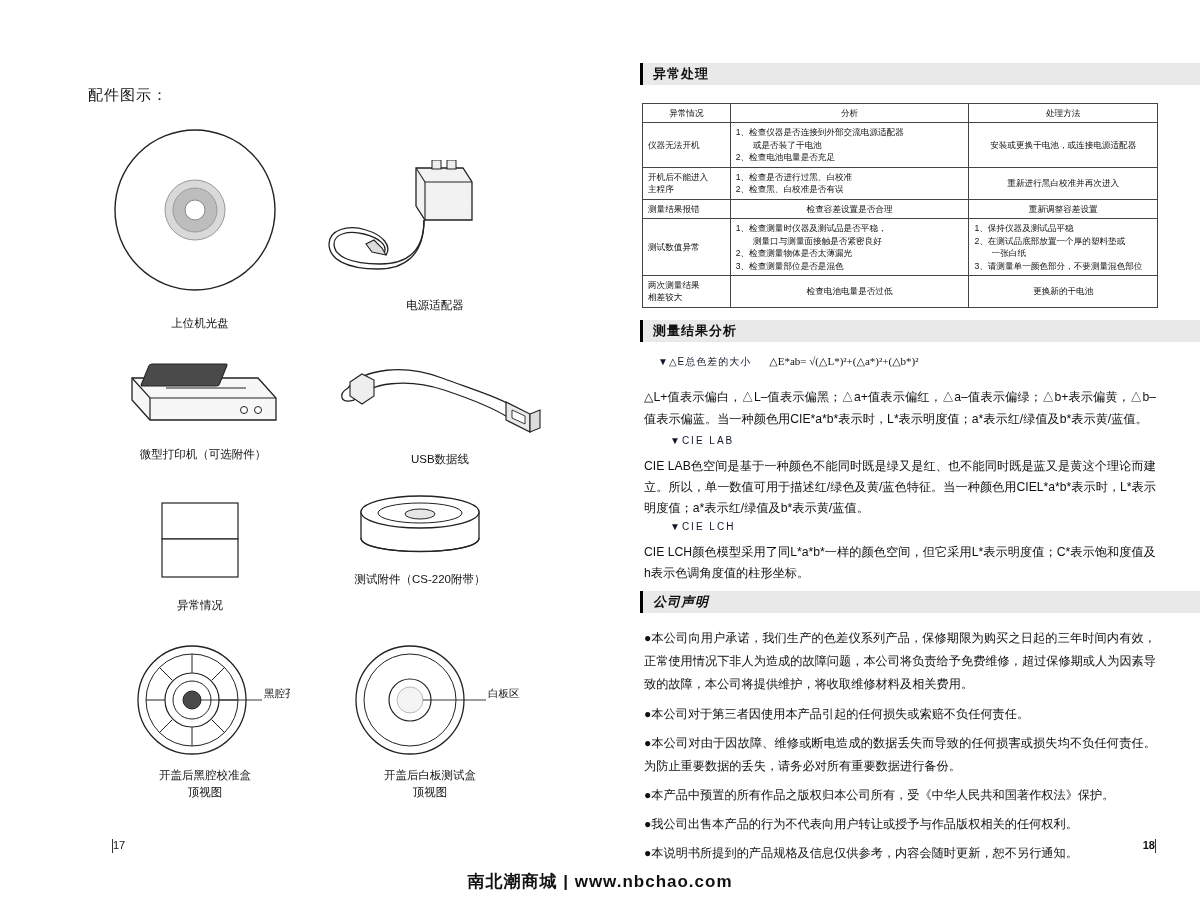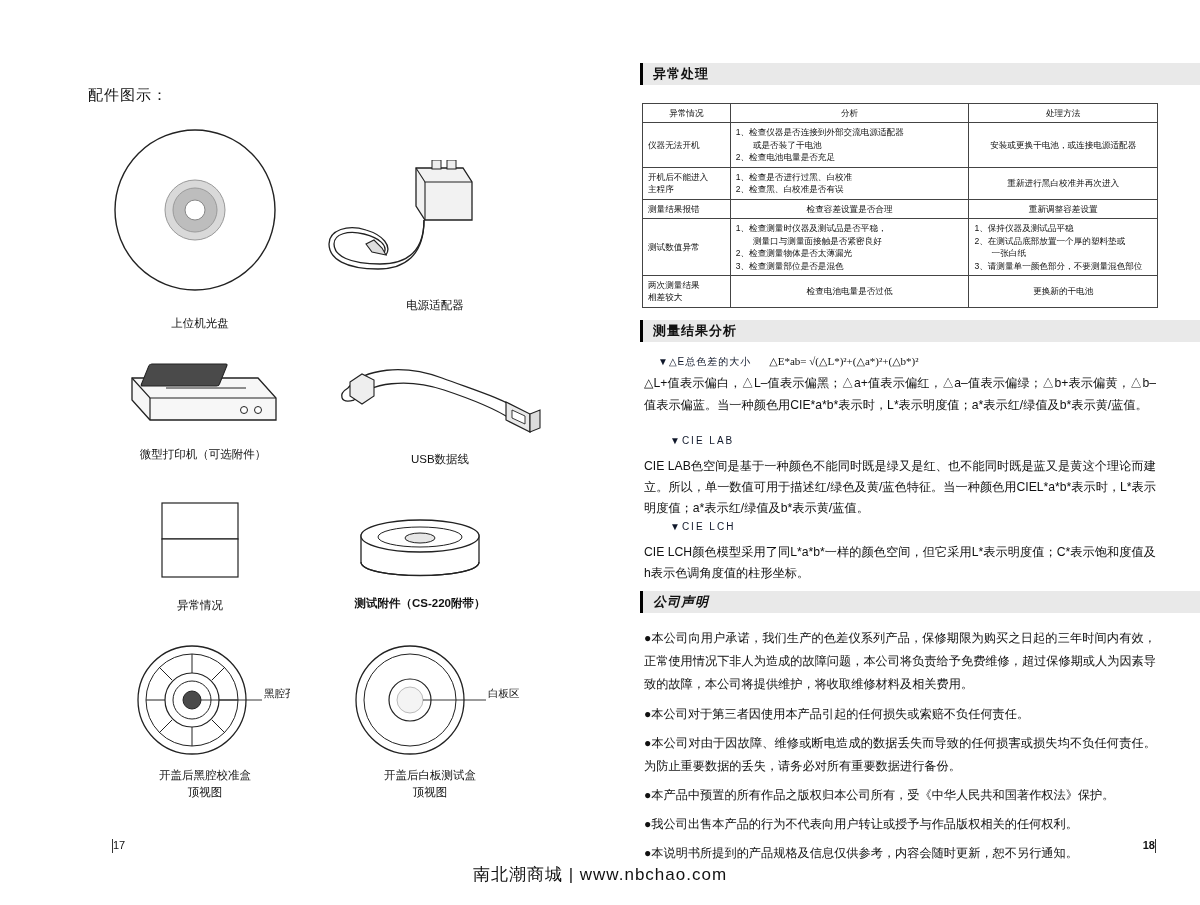--- a/index.html
+++ b/index.html
@@ -146,25 +146,26 @@
   .pn-right {
     right: 44px;
     border-right: 1px solid #333;
     height: 14px;
     font-weight: bold;
   }
   .footer {
     position: absolute;
     left: 0;
     right: 0;
-    bottom: 19px;
+    bottom: 12px;
     text-align: center;
     font-size: 17px;
     color: #111;
     letter-spacing: 1px;
+    font-weight: bold;
   }
   svg { display: block; }
   .lbl {
     font-size: 10.5px;
     fill: #111;
     font-family: "Liberation Sans", sans-serif;
   }
 </style>
 </head>
 <body>
@@ -241,21 +242,21 @@
     <div class="fig" style="left:120px; top:495px; width:160px;">
       <div class="art">
         <svg width="100" height="92" viewBox="0 0 100 92" style="margin:0 auto;">
           <rect x="12" y="8" width="76" height="36" fill="#fff" stroke="#222" stroke-width="1.2"></rect>
           <rect x="12" y="44" width="76" height="38" fill="#fff" stroke="#222" stroke-width="1.2"></rect>
         </svg>
       </div>
       <div class="cap" style="margin-top:10px;">异常情况</div>
     </div>
 
-    <div class="fig" style="left:330px; top:506px; width:180px;font-weight:bold;">
+    <div class="fig" style="left:330px; top:482px; width:180px;">
       <div class="art">
         <svg width="150" height="85" viewBox="0 0 150 85" style="margin:0 auto;">
           <path d="M16 30 C 16 14, 134 14, 134 30 L134 56 C 134 74, 16 74, 16 56 Z" fill="#fff" stroke="#222" stroke-width="1.3"></path>
           <ellipse cx="75" cy="30" rx="59" ry="16" fill="#fff" stroke="#222" stroke-width="1.3"></ellipse>
           <ellipse cx="75" cy="31" rx="42" ry="10" fill="#fff" stroke="#222" stroke-width="1"></ellipse>
           <ellipse cx="75" cy="32" rx="15" ry="5" fill="#e6e6e6" stroke="#222" stroke-width="1"></ellipse>
           <path d="M16 56 C 16 74, 134 74, 134 56" fill="none" stroke="#222" stroke-width="1.2"></path>
         </svg>
       </div>
       <div class="cap" style="margin-top:4px;">测试附件（CS-220附带）</div>
@@ -366,21 +367,21 @@
 
     <div class="band" style="top:320px;">
       <span>测量结果分析</span>
     </div>
 
     <div class="sec-body" style="top:352px;">
       <div style="display:flex; align-items:baseline; gap:18px; padding-left:14px;">
         <span class="sub">▼△E总色差的大小</span>
         <span class="formula">△E*ab= √(△L*)²+(△a*)²+(△b*)²</span>
       </div>
-      <div style="margin-top:2px;">△L+值表示偏白，△L–值表示偏黑；△a+值表示偏红，△a–值表示偏绿；△b+表示偏黄，△b–值表示偏蓝。当一种颜色用CIE*a*b*表示时，L*表示明度值；a*表示红/绿值及b*表示黄/蓝值。</div>
+      <div style="margin-top:16px;">△L+值表示偏白，△L–值表示偏黑；△a+值表示偏红，△a–值表示偏绿；△b+表示偏黄，△b–值表示偏蓝。当一种颜色用CIE*a*b*表示时，L*表示明度值；a*表示红/绿值及b*表示黄/蓝值。</div>
     </div>
 
     <div class="sec-body" style="top:432px;">
       <div class="sub" style="padding-left:26px; letter-spacing:2px;">▼CIE LAB</div>
       <div style="margin-top:6px;">CIE LAB色空间是基于一种颜色不能同时既是绿又是红、也不能同时既是蓝又是黄这个理论而建立。所以，单一数值可用于描述红/绿色及黄/蓝色特征。当一种颜色用CIEL*a*b*表示时，L*表示明度值；a*表示红/绿值及b*表示黄/蓝值。</div>
     </div>
 
     <div class="sec-body" style="top:518px;">
       <div class="sub" style="padding-left:26px; letter-spacing:2px;">▼CIE LCH</div>
       <div style="margin-top:6px;">CIE LCH颜色模型采用了同L*a*b*一样的颜色空间，但它采用L*表示明度值；C*表示饱和度值及h表示色调角度值的柱形坐标。</div>

